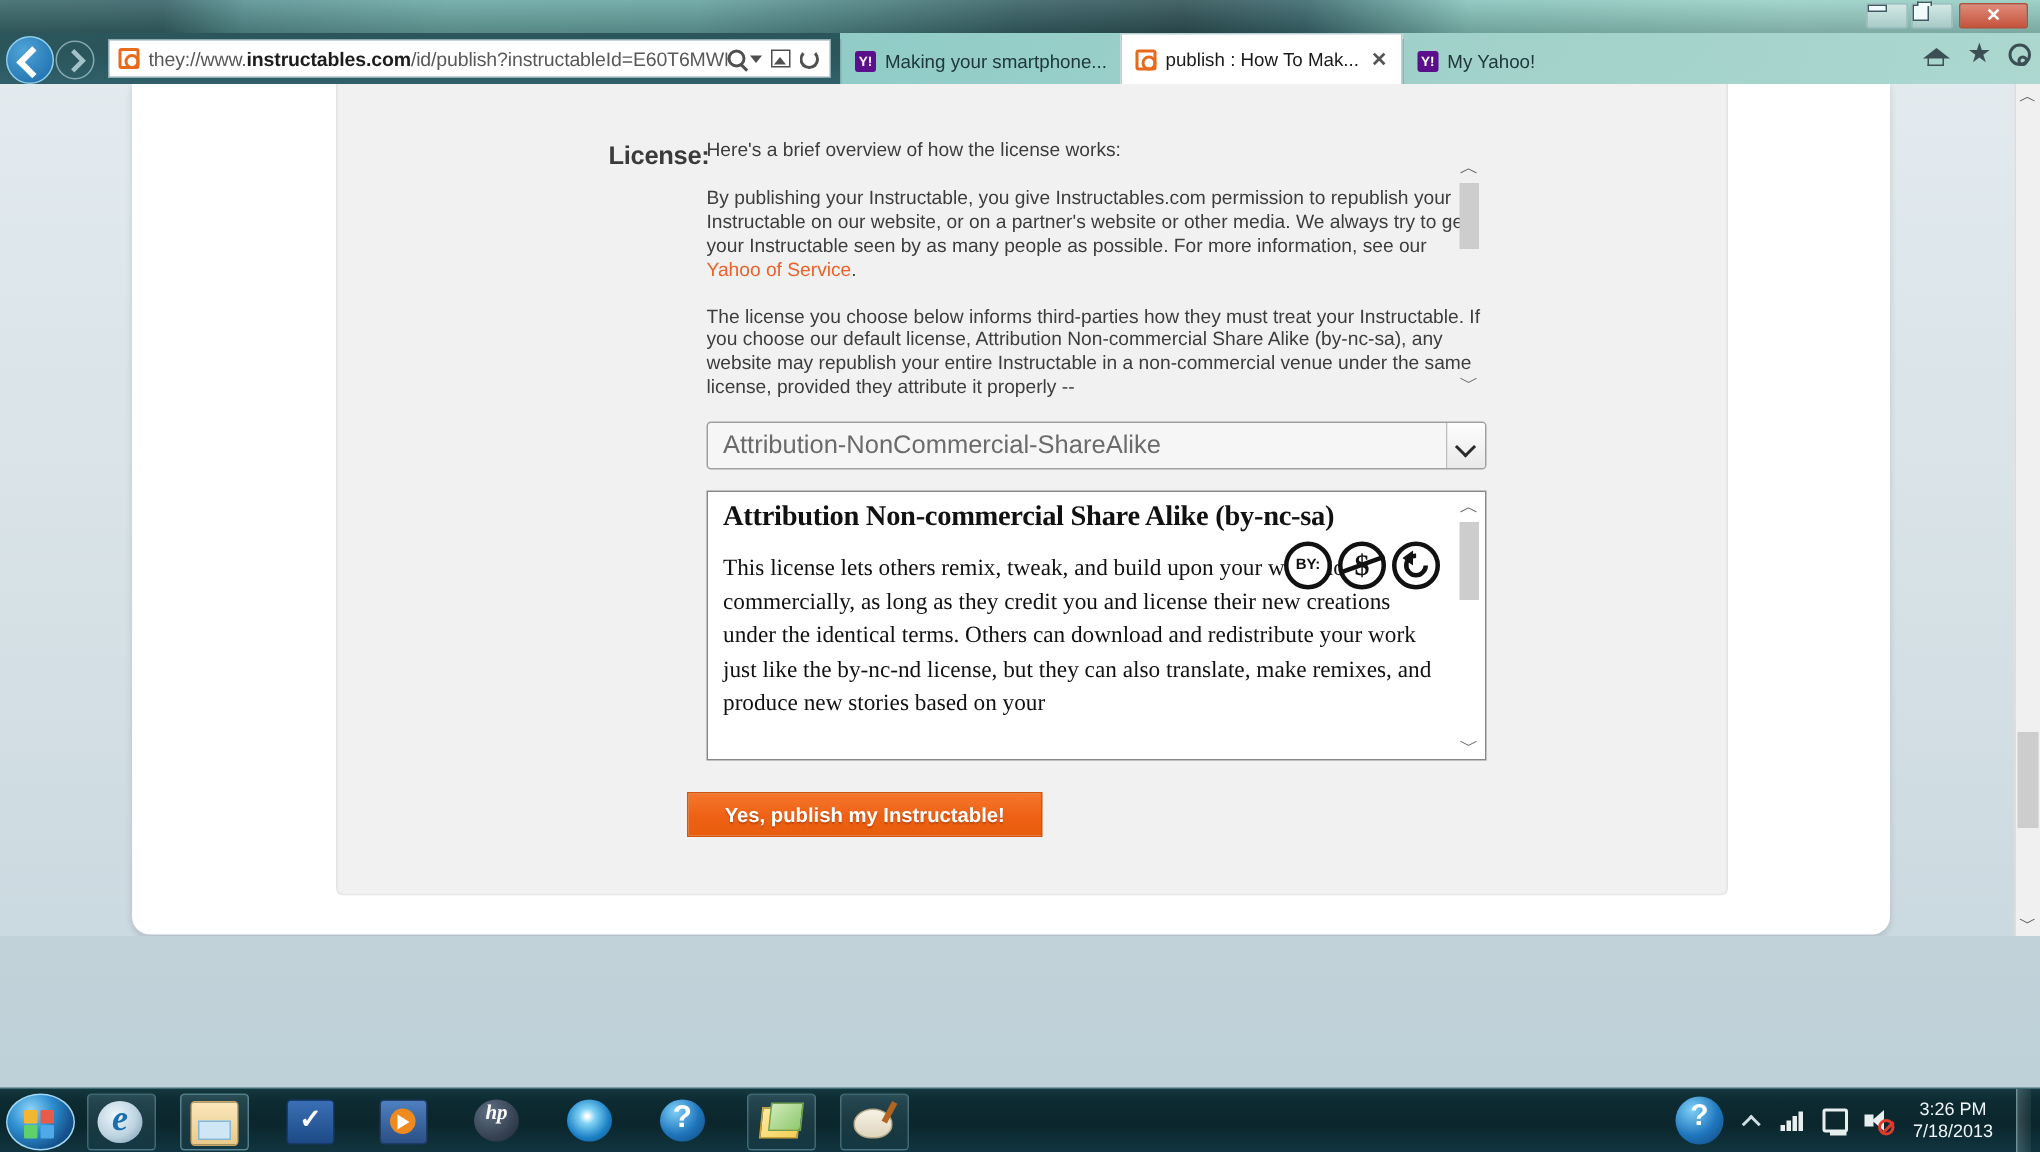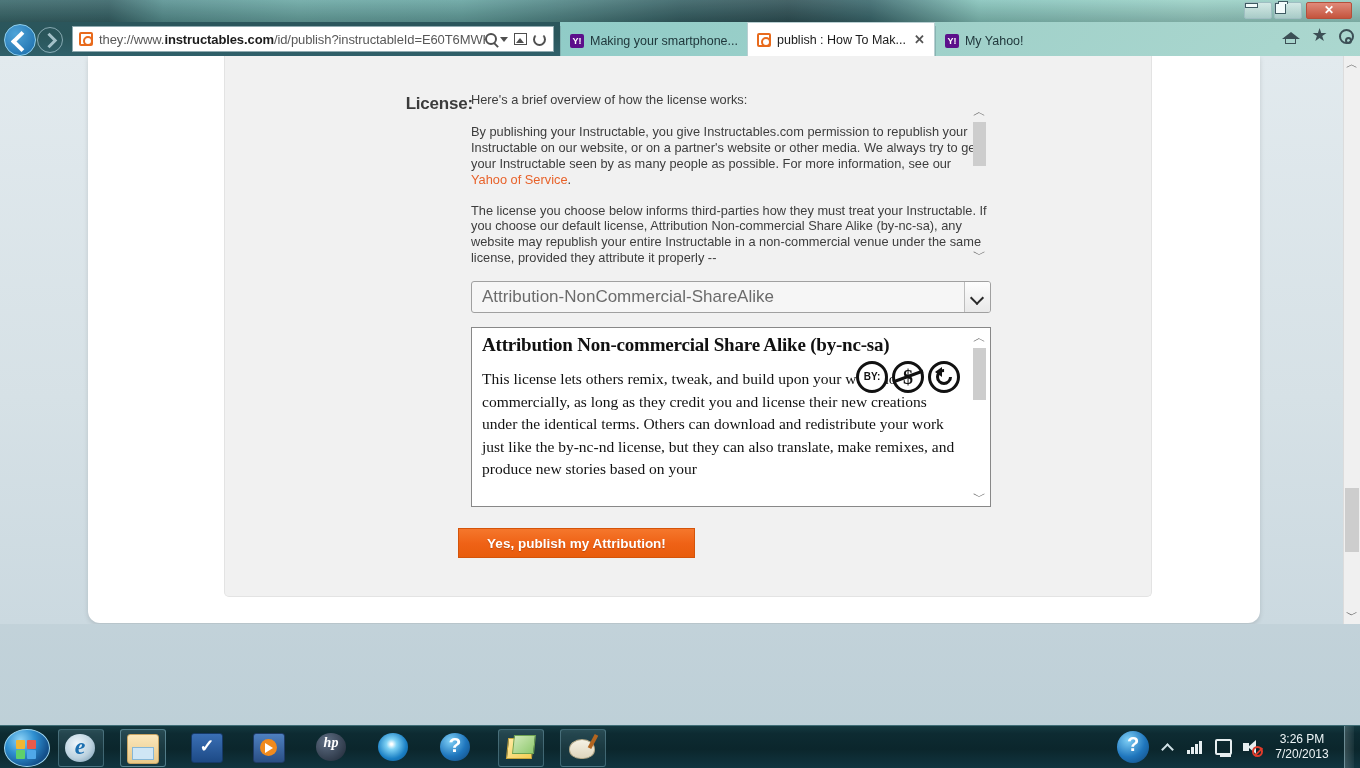--- a/index.html
+++ b/index.html
@@ -457,21 +457,21 @@
           <div class="cc cc-nc"></div>
           <div class="cc cc-sa"></div>
         </div>
         <div class="licsb">
           <div class="sb-arrow sb-up">︿</div>
           <div class="sb-thumb" style="top:18px;height:52px;"></div>
           <div class="sb-arrow sb-down">﹀</div>
         </div>
       </div>
 
-      <div id="publish-btn">Yes, publish my Attribution!</div>
+      <div id="publish-btn">Yes, publish my Instructable!</div>
     </div>
   </div>
 </div>
 
 <div id="pagescroll">
   <div id="ps-up">︿</div>
   <div id="ps-thumb"></div>
   <div id="ps-down">﹀</div>
 </div>
 
@@ -519,17 +519,17 @@
         <b></b>
         <b></b>
         <b></b>
       </div>
     <div class="tr-net"></div>
     <div class="tr-vol">
         <span class="tr-mute"></span>
       </div>
     <div id="clock">
       <div>3:26 PM</div>
-      <div>7/20/2013</div>
+      <div>7/18/2013</div>
     </div>
     <div id="showdesk"></div>
   </div>
 </div>
 
 </body></html>

